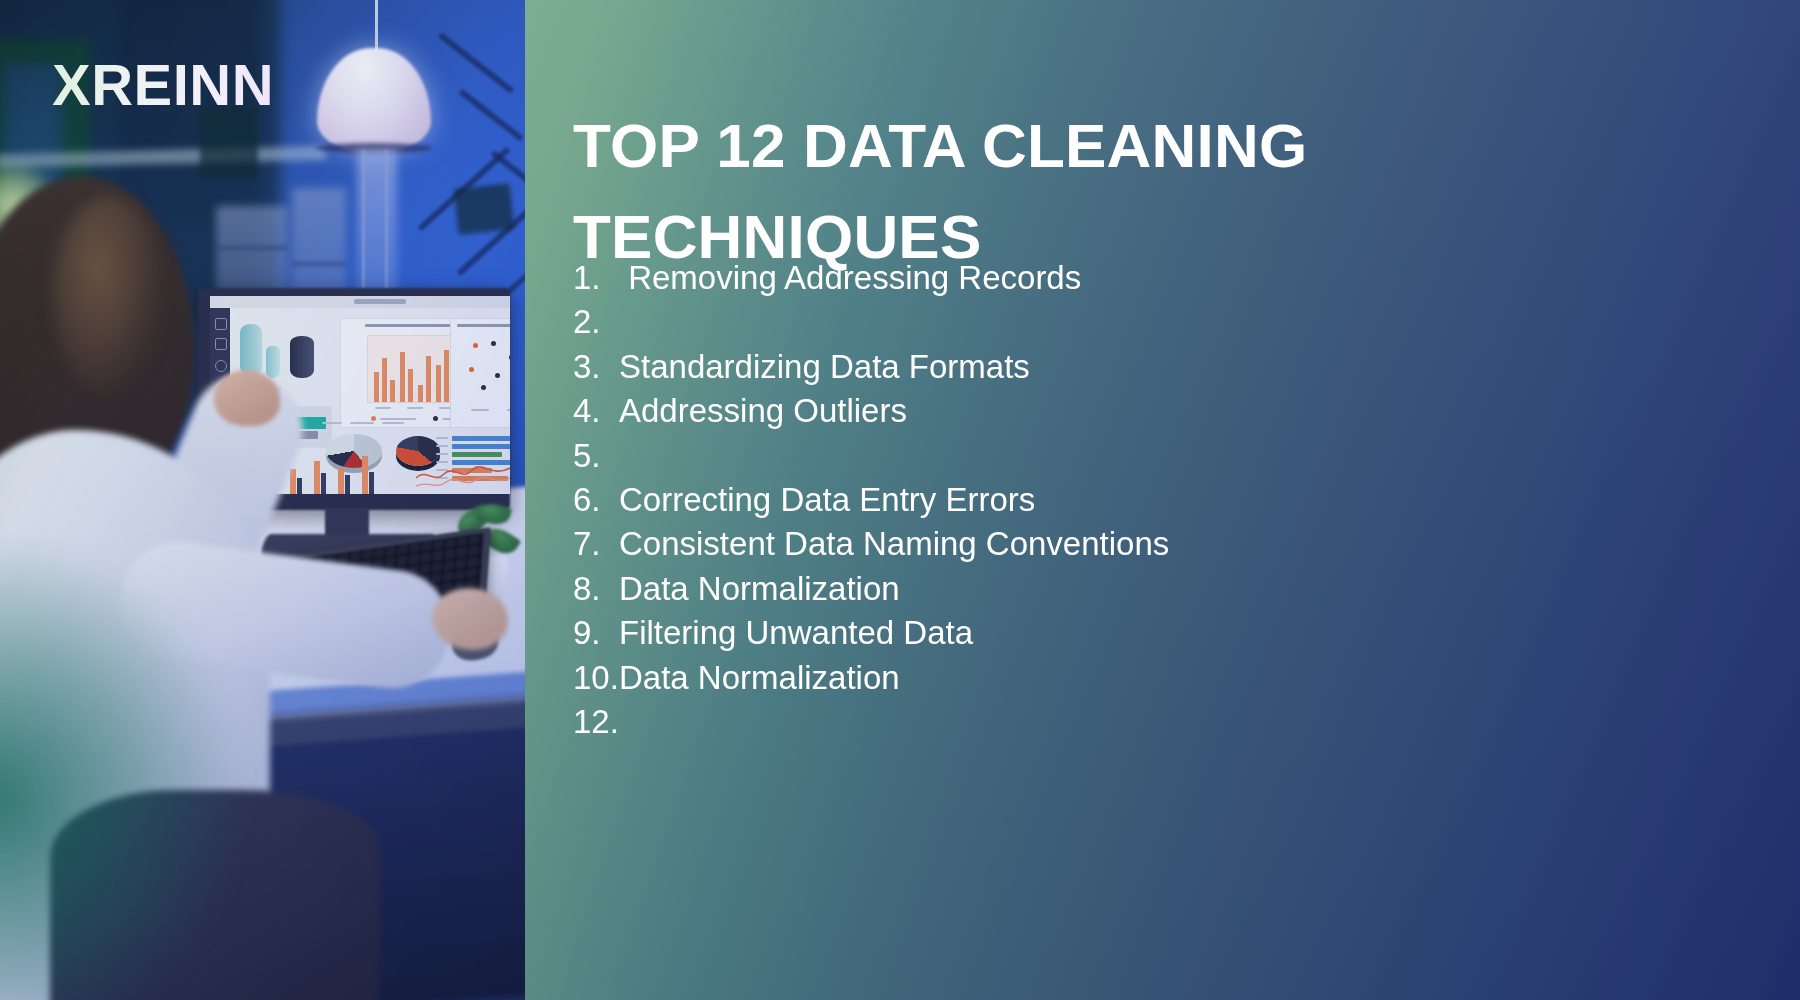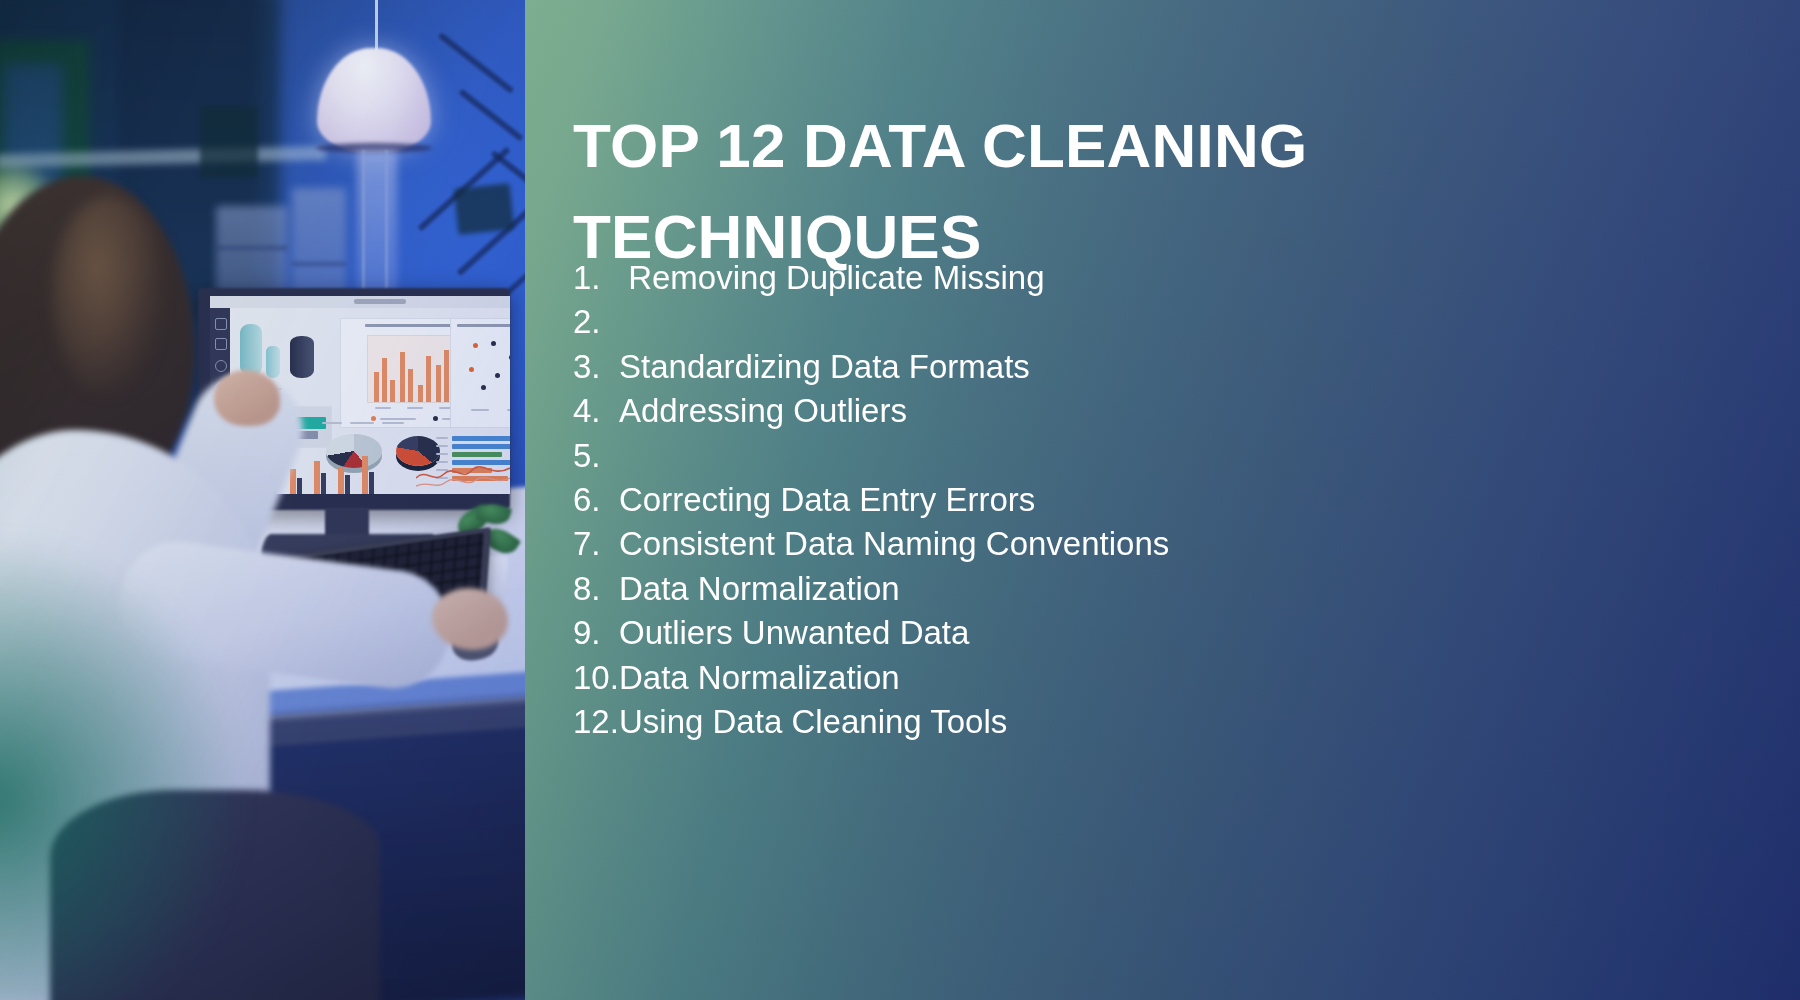--- a/index.html
+++ b/index.html
@@ -659,31 +659,32 @@
     <div class="mouse"></div>
     <div class="person-body"></div>
     <div class="person-arm"></div>
     <div class="person-hand-r"></div>
     <div class="person-skirt"></div>
     <div class="green-spill"></div>
 
     <div class="photo-grade"></div>
   </div>
 
+  <div class="logo">XREINN</div>
 
   <div class="content-panel">
     <h1 class="headline">TOP 12 DATA CLEANING TECHNIQUES</h1>
     <ol class="tech-list">
-        <li class="tech-item"><span class="tech-num">1.</span><span class="tech-label"> Removing Duplicate Missing</span></li>
+        <li class="tech-item"><span class="tech-num">1.</span><span class="tech-label"> Removing Addressing Records</span></li>
         <li class="tech-item"><span class="tech-num">2.</span></li>
         <li class="tech-item"><span class="tech-num">3.</span><span class="tech-label">Standardizing Data Formats</span></li>
         <li class="tech-item"><span class="tech-num">4.</span><span class="tech-label">Addressing Outliers</span></li>
         <li class="tech-item"><span class="tech-num">5.</span></li>
         <li class="tech-item"><span class="tech-num">6.</span><span class="tech-label">Correcting Data Entry Errors</span></li>
         <li class="tech-item"><span class="tech-num">7.</span><span class="tech-label">Consistent Data Naming Conventions</span></li>
         <li class="tech-item"><span class="tech-num">8.</span><span class="tech-label">Data Normalization</span></li>
-        <li class="tech-item"><span class="tech-num">9.</span><span class="tech-label">Outliers Unwanted Data</span></li>
+        <li class="tech-item"><span class="tech-num">9.</span><span class="tech-label">Filtering Unwanted Data</span></li>
         <li class="tech-item"><span class="tech-num">10.</span><span class="tech-label">Data Normalization</span></li>
-        <li class="tech-item"><span class="tech-num">12.</span><span class="tech-label">Using Data Cleaning Tools</span></li>
+        <li class="tech-item"><span class="tech-num">12.</span></li>
       </ol>
   </div>
 
 </div>
 
 </body></html>

